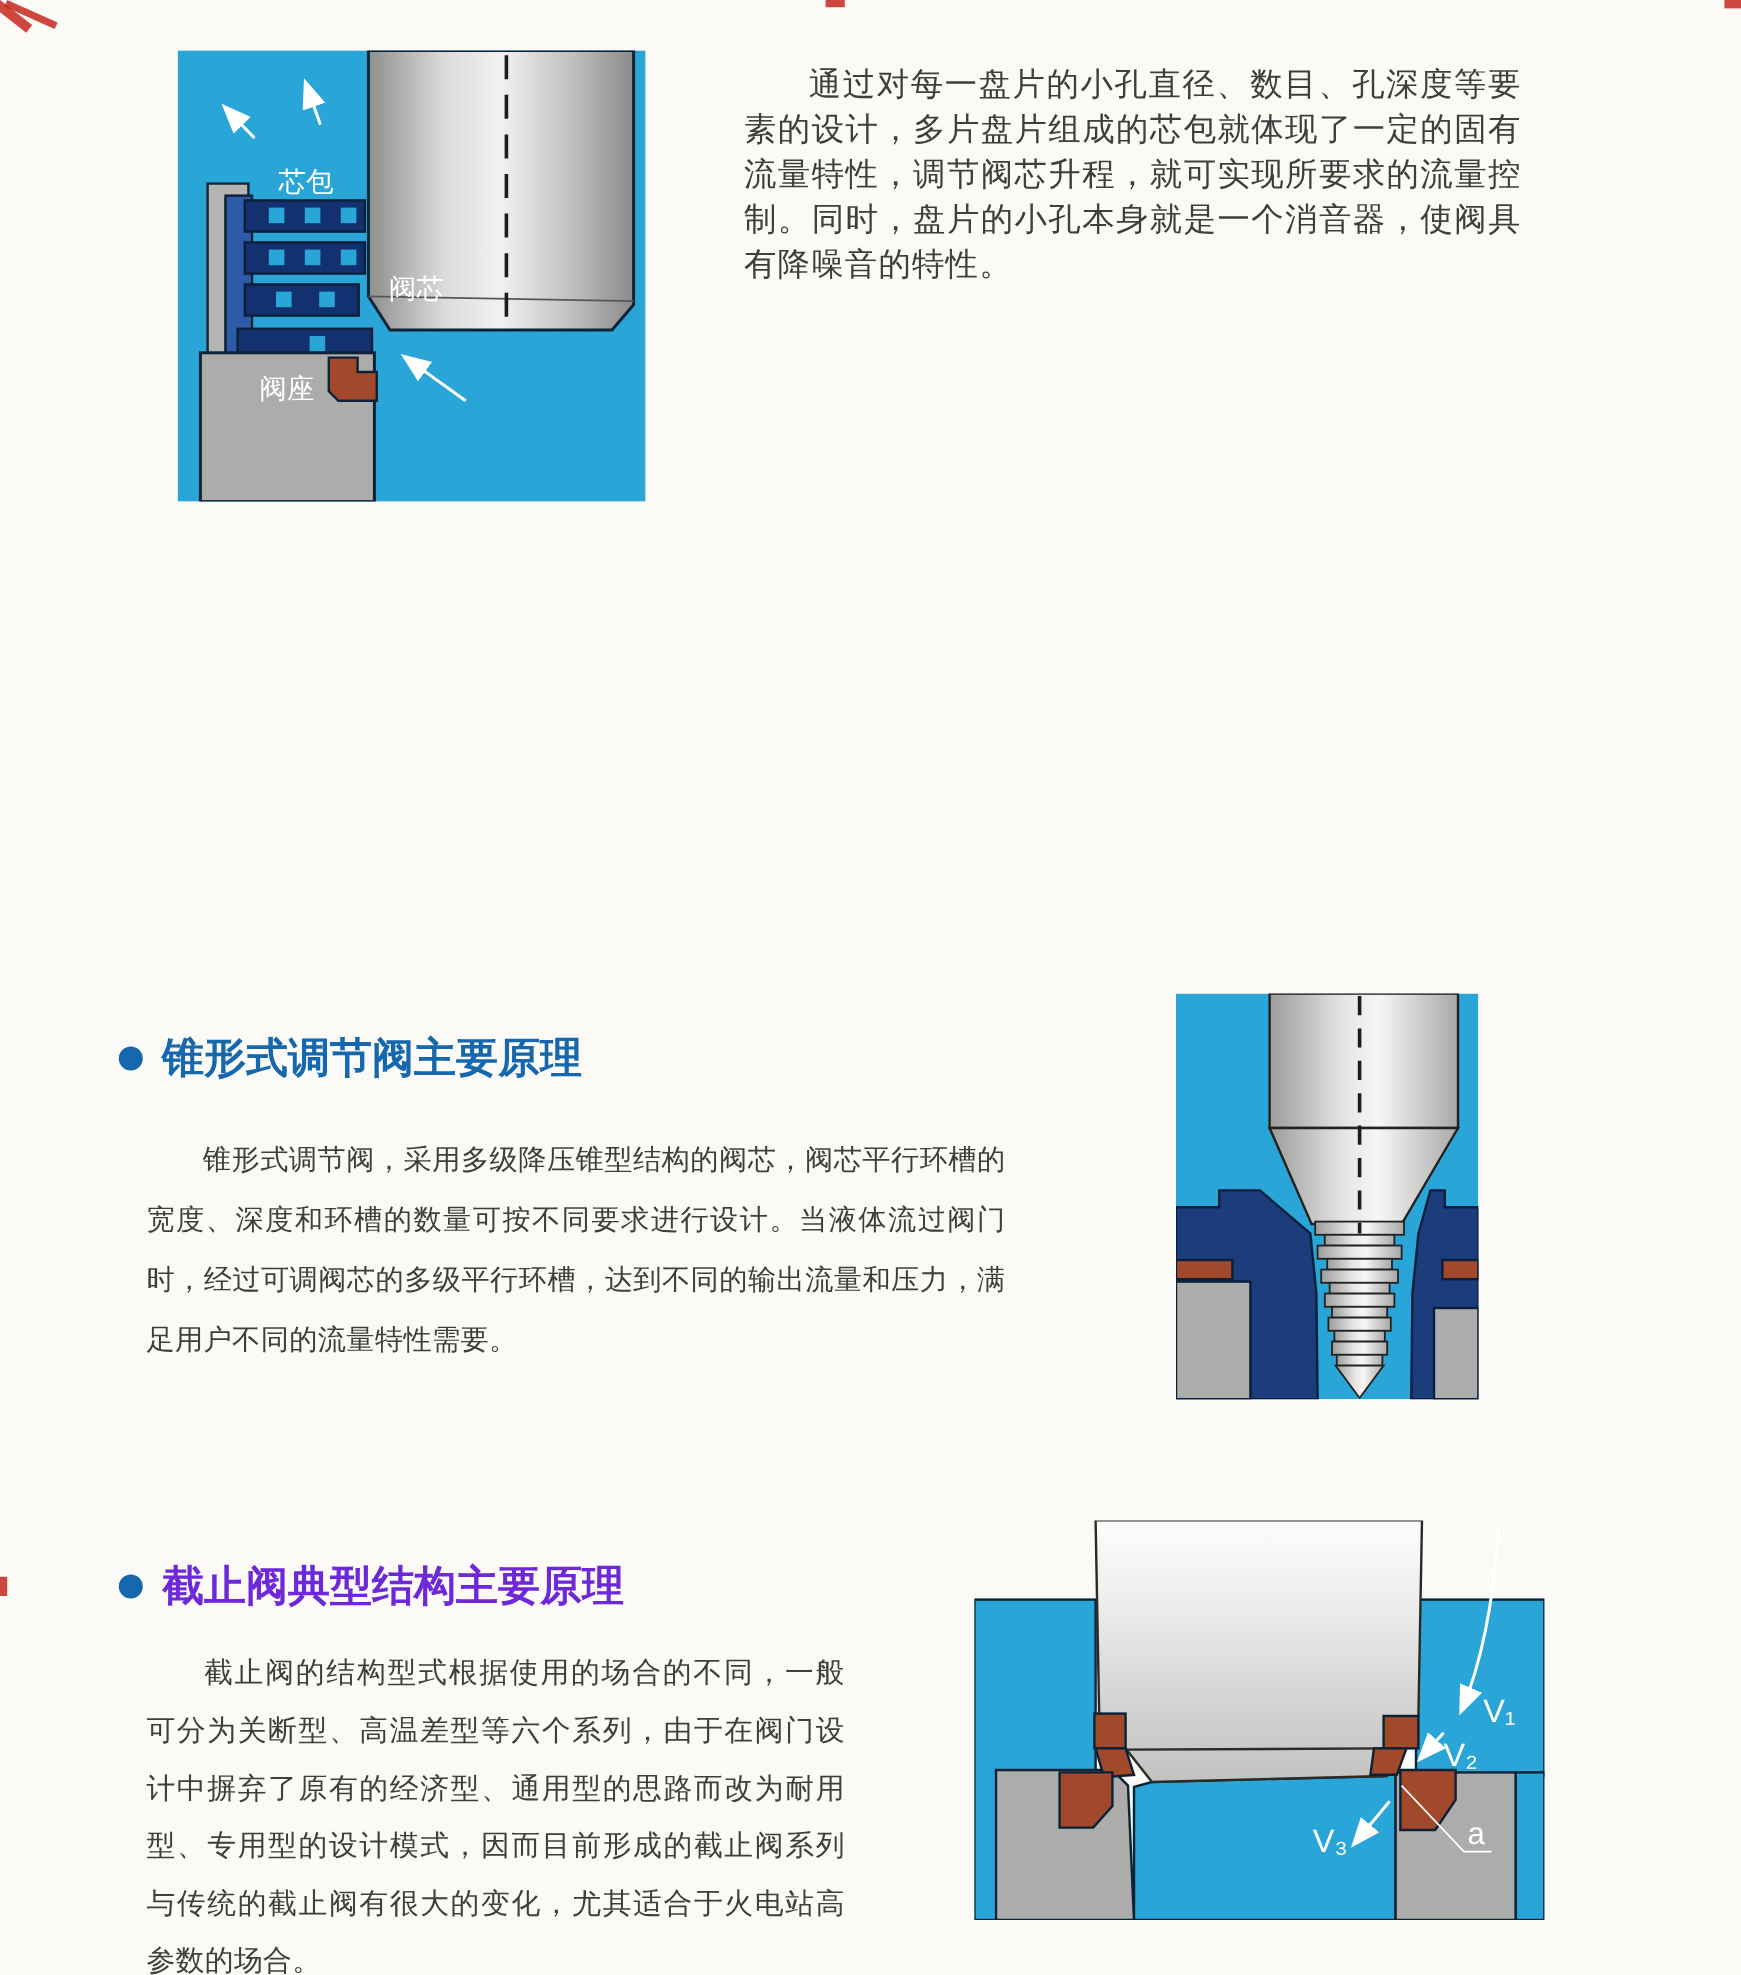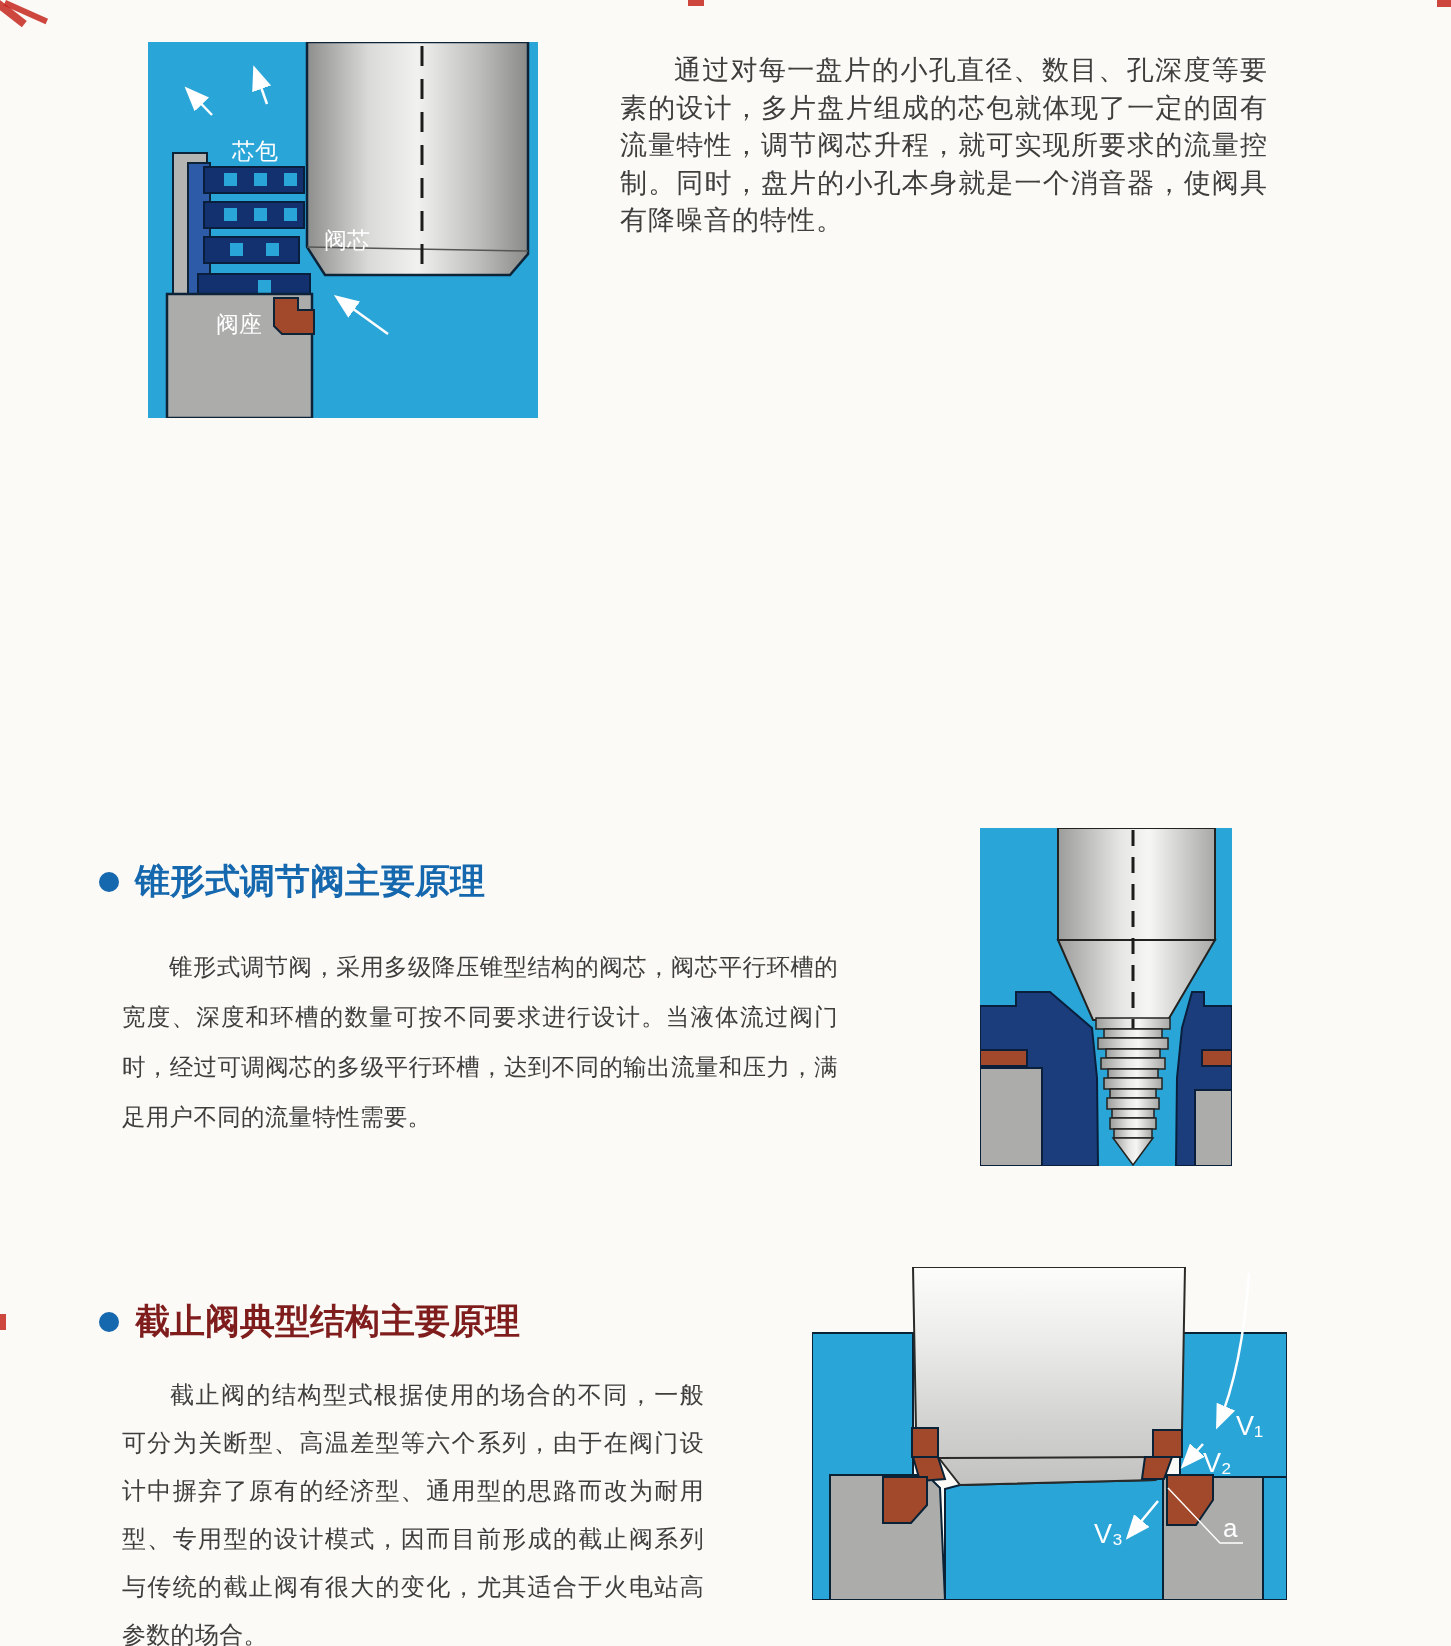--- a/index.html
+++ b/index.html
@@ -139,21 +139,21 @@
         <rect x="127" y="270" width="52" height="11"></rect>
           <rect x="132" y="281" width="42" height="9"></rect>
         <rect x="130" y="290" width="46" height="11"></rect>
           <rect x="134" y="301" width="38" height="9"></rect>
         <path d="M133,310 L173,310 L153,337 Z"></path>
       </g>
       <line x1="153" y1="2" x2="153" y2="200" stroke="#1c1c1a" stroke-width="3" stroke-dasharray="16 11"></line>
     </svg>
   </div>
 
-  <div class="abs heading" style="left:99px;top:1298px;color:#7f1d1d;font-size:35px;">
+  <div class="abs heading" style="left:99px;top:1298px;color:#6d28d9;font-size:35px;">
     <span class="bullet" style="background:#1567ae;"></span>
     <span>截止阀典型结构主要原理</span>
   </div>
   <div class="abs body-text" style="left:122px;top:1371px;width:582px;font-size:24px;line-height:48px;letter-spacing:0.3px;">截止阀的结构型式根据使用的场合的不同，一般可分为关断型、高温差型等六个系列，由于在阀门设计中摒弃了原有的经济型、通用型的思路而改为耐用型、专用型的设计模式，因而目前形成的截止阀系列与传统的截止阀有很大的变化，尤其适合于火电站高参数的场合。</div>
 
   <div class="abs" style="left:812px;top:1267px;">
     <svg width="475" height="333" viewBox="0 0 475 333">
       <defs>
         <linearGradient id="metal3" x1="0" y1="0" x2="0" y2="1">
           <stop offset="0" stop-color="#fdfdfc"></stop>

